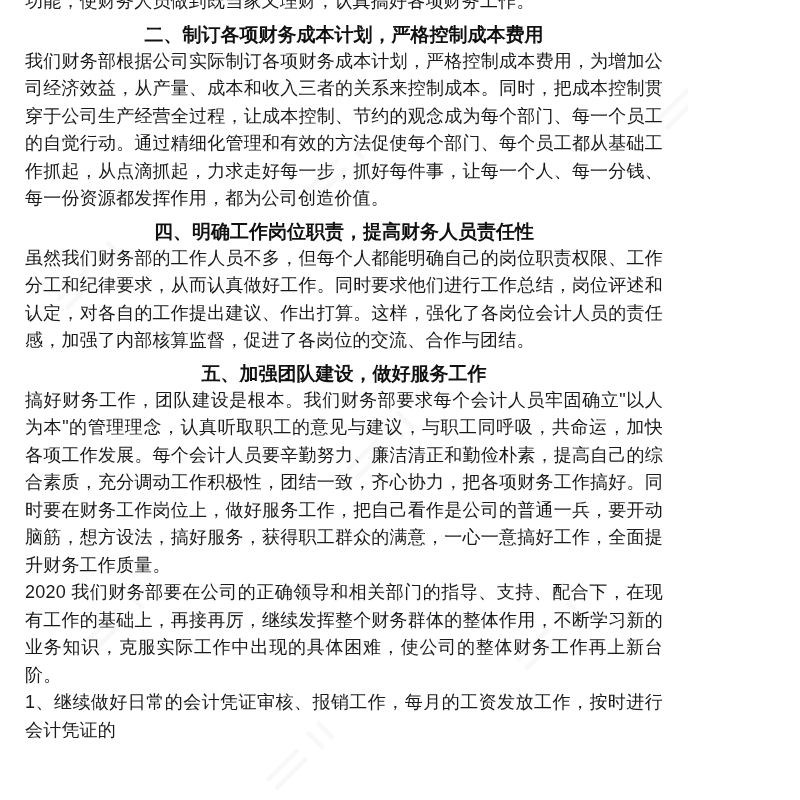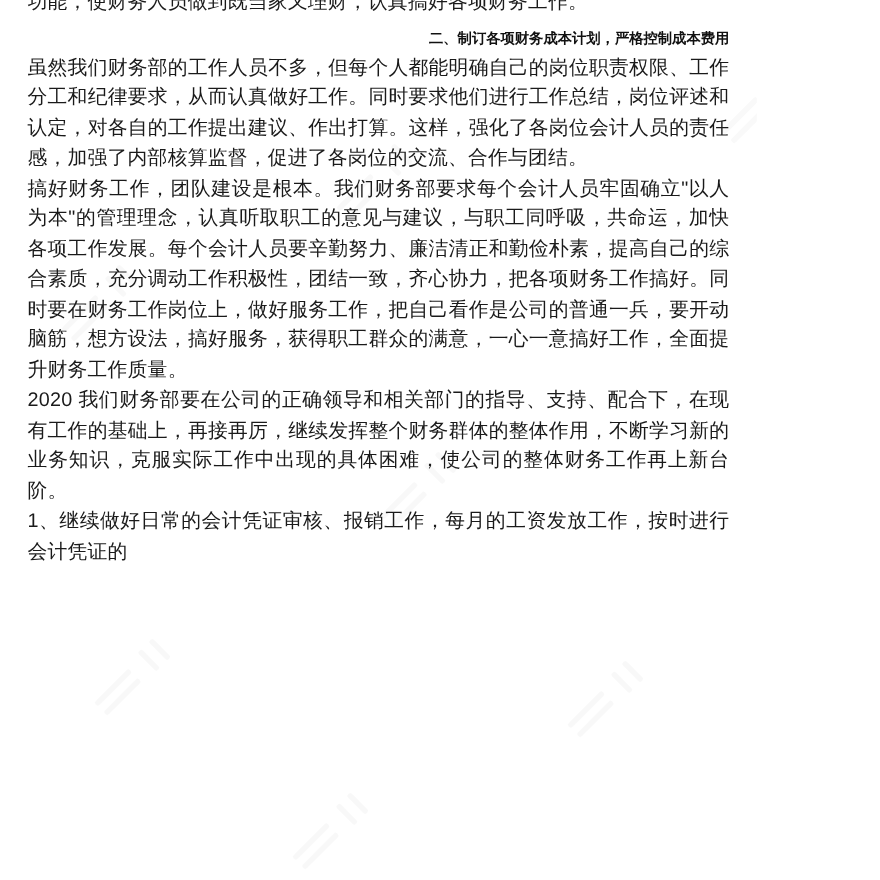--- a/index.html
+++ b/index.html
@@ -28,25 +28,25 @@
   }
   p.body {
     margin: 0;
     font-size: 18px;
     line-height: 27.5px;
     letter-spacing: 0.2px;
     word-break: break-all;
   }
   h2.heading {
     margin: 6px 0 0 0;
-    font-size: 13px;
+    font-size: 19px;
     line-height: 26px;
     font-weight: 700;
     color: #111111;
-    text-align: right;
+    text-align: center;
   }
   
   .watermark-layer {
     position: absolute;
     inset: 0;
     z-index: 0;
     pointer-events: none;
   }
   .wm {
     position: absolute;
@@ -79,23 +79,26 @@
     <div class="wm" style="left:500px; top:610px;"></div>
     <div class="wm" style="left:690px; top:540px;"></div>
     <div class="wm" style="left:250px; top:730px;"></div>
   </div>
 
   <div class="content">
 
     <p class="body">功能，使财务人员做到既当家又理财，认真搞好各项财务工作。</p>
 
     <h2 class="heading">二、制订各项财务成本计划，严格控制成本费用</h2>
+    <p class="body">我们财务部根据公司实际制订各项财务成本计划，严格控制成本费用，为增加公司经济效益，从产量、成本和收入三者的关系来控制成本。同时，把成本控制贯穿于公司生产经营全过程，让成本控制、节约的观念成为每个部门、每一个员工的自觉行动。通过精细化管理和有效的方法促使每个部门、每个员工都从基础工作抓起，从点滴抓起，力求走好每一步，抓好每件事，让每一个人、每一分钱、每一份资源都发挥作用，都为公司创造价值。</p>
 
 
+    <h2 class="heading">四、明确工作岗位职责，提高财务人员责任性</h2>
     <p class="body">虽然我们财务部的工作人员不多，但每个人都能明确自己的岗位职责权限、工作分工和纪律要求，从而认真做好工作。同时要求他们进行工作总结，岗位评述和认定，对各自的工作提出建议、作出打算。这样，强化了各岗位会计人员的责任感，加强了内部核算监督，促进了各岗位的交流、合作与团结。</p>
 
+    <h2 class="heading">五、加强团队建设，做好服务工作</h2>
     <p class="body">搞好财务工作，团队建设是根本。我们财务部要求每个会计人员牢固确立"以人为本"的管理理念，认真听取职工的意见与建议，与职工同呼吸，共命运，加快各项工作发展。每个会计人员要辛勤努力、廉洁清正和勤俭朴素，提高自己的综合素质，充分调动工作积极性，团结一致，齐心协力，把各项财务工作搞好。同时要在财务工作岗位上，做好服务工作，把自己看作是公司的普通一兵，要开动脑筋，想方设法，搞好服务，获得职工群众的满意，一心一意搞好工作，全面提升财务工作质量。</p>
 
     <p class="body">2020 我们财务部要在公司的正确领导和相关部门的指导、支持、配合下，在现有工作的基础上，再接再厉，继续发挥整个财务群体的整体作用，不断学习新的业务知识，克服实际工作中出现的具体困难，使公司的整体财务工作再上新台阶。</p>
     <p class="body">1、继续做好日常的会计凭证审核、报销工作，每月的工资发放工作，按时进行会计凭证的</p>
 
   </div>
 </div>
 
 </body></html>

